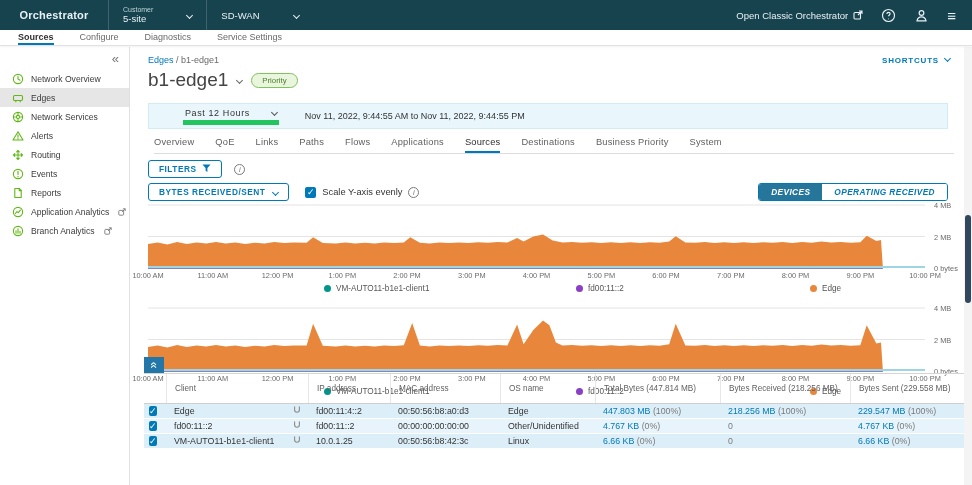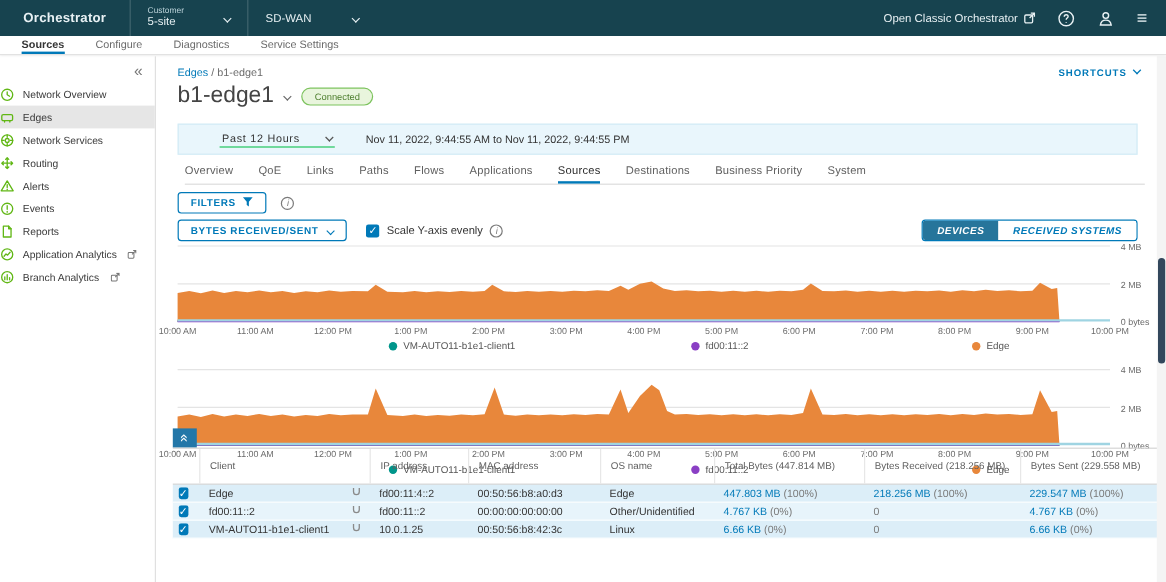--- a/index.html
+++ b/index.html
@@ -23,40 +23,40 @@
 
   
   .nav { position:absolute; top:30px; left:0; width:972px; height:16px; background:#fff; border-bottom:1px solid #e2e2e2; display:flex; align-items:flex-end; padding-left:18px; gap:26px; z-index:4; box-shadow:0 1px 2px rgba(0,0,0,.06); }
   .nav-item { font-size:9px; color:#6a6a6a; padding-bottom:3px; cursor:pointer; }
   .nav-item.active { color:#333; border-bottom:2px solid #0079b8; font-weight:bold; padding-bottom:1px; }
 
   
   .sidebar { position:absolute; top:47px; left:0; width:130px; height:438px; background:#fff; border-right:1px solid #e0e0e0; }
   .collapse { position:absolute; top:4px; right:10px; color:#777; font-size:13px; cursor:pointer; }
   .side-list { margin-top:22px; }
-  .side-item { display:flex; align-items:center; gap:7px; height:19px; font-size:8.6px; color:#3a3a3a; cursor:pointer; }
+  .side-item { display:flex; align-items:center; gap:7px; height:19px; padding-left:12px; font-size:8.6px; color:#3a3a3a; cursor:pointer; }
   .side-item.active { background:#e6e6e6; }
   .side-icon { width:12px; height:12px; flex:0 0 12px; }
   .side-icon svg { width:12px; height:12px; stroke:#61b715; fill:none; stroke-width:1.1; stroke-linecap:round; stroke-linejoin:round; }
   .ext { width:8px; height:8px; margin-left:2px; }
   .ext svg { width:8px; height:8px; stroke:#777; fill:none; stroke-width:1.1; }
 
   
   .main { position:absolute; top:47px; left:131px; width:833px; height:438px; background:#fff; }
   .breadcrumb { position:absolute; top:8px; left:17px; font-size:9px; }
   .breadcrumb .bc-link { color:#0079b8; cursor:pointer; }
   .breadcrumb .bc-sep, .breadcrumb .bc-cur { color:#6a6a6a; }
   .shortcuts { position:absolute; top:9px; right:14px; font-size:8px; font-weight:bold; letter-spacing:.8px; color:#0079b8; cursor:pointer;padding-left:48px; }
   .title-row { position:absolute; top:22px; left:17px; display:flex; align-items:center; gap:9px; }
   .edge-title { font-size:19px; font-weight:normal; color:#444; }
   .title-row .chev { color:#666; margin-left:0; }
   .pill { font-size:7.8px; color:#4c7d2c; background:#e9f5dd; border:1px solid #7dc35e; border-radius:9px; padding:2px 10px; }
 
   .timebar { position:absolute; top:56px; left:17px; width:800px; height:26px; background:#e9f6fc; border:1px solid #d3ebf6; display:flex; align-items:center; font-size:9px; color:#333; }
-  .preset { margin-left:34px; letter-spacing:.6px; border-bottom:1px solid #22c55e; padding:0 2px 2px 2px; display:flex; align-items:center; cursor:pointer; }
+  .preset { margin-left:34px; letter-spacing:.6px; border-bottom:5px solid #22c55e; padding:0 2px 2px 2px; display:flex; align-items:center; cursor:pointer; }
   .preset .chev { margin-left:22px; color:#555; }
   .range-text { margin-left:26px; }
 
   .tabs { position:absolute; top:90px; left:23px; width:800px; display:flex; gap:21px; border-bottom:1px solid #dcdcdc; height:17px; }
   .tab { font-size:9.3px; color:#606060; letter-spacing:.2px; padding-bottom:4px; cursor:pointer; white-space:nowrap; }
   .tab.active { color:#2d2d2d; border-bottom:2px solid #0079b8; padding-bottom:2px; }
 
   .filters-row { position:absolute; top:113px; left:17px; display:flex; align-items:center; gap:12px; }
   .btn-outline { display:flex; align-items:center; gap:6px; height:18px; padding:0 10px; border:1px solid #0079b8; border-radius:3px; background:#fff; color:#0079b8; font-size:8.3px; font-weight:bold; letter-spacing:.5px; cursor:pointer; font-family:"Liberation Sans",sans-serif; }
   .funnel svg { width:9px; height:9px; fill:#0079b8; }
@@ -173,30 +173,30 @@
         <div class="side-item">
           <span class="side-icon"><svg viewBox="0 0 12 12">
               <circle cx="6" cy="6" r="4.6"></circle>
               <circle cx="6" cy="6" r="1.6"></circle>
               <path d="M6 1.4v2M6 8.6v2M1.4 6h2M8.6 6h2"></path>
             </svg></span>
           <span>Network Services</span>
         </div>
         <div class="side-item">
           <span class="side-icon"><svg viewBox="0 0 12 12">
-              <path d="M6 1.5v9M1.5 6h9M6 1.5L4.7 2.8M6 1.5l1.3 1.3M6 10.5L4.7 9.2M6 10.5l1.3-1.3M1.5 6l1.3-1.3M1.5 6l1.3 1.3M10.5 6L9.2 4.7M10.5 6L9.2 7.3"></path>
-            </svg></span>
-          <span>Routing</span>
-        </div>
-        <div class="side-item">
-          <span class="side-icon"><svg viewBox="0 0 12 12">
               <path d="M6 1.8L11 10H1z"></path>
               <path d="M6 4.8v2.4M6 8.6v.5"></path>
             </svg></span>
           <span>Alerts</span>
+        </div>
+        <div class="side-item">
+          <span class="side-icon"><svg viewBox="0 0 12 12">
+              <path d="M6 1.5v9M1.5 6h9M6 1.5L4.7 2.8M6 1.5l1.3 1.3M6 10.5L4.7 9.2M6 10.5l1.3-1.3M1.5 6l1.3-1.3M1.5 6l1.3 1.3M10.5 6L9.2 4.7M10.5 6L9.2 7.3"></path>
+            </svg></span>
+          <span>Routing</span>
         </div>
         <div class="side-item">
           <span class="side-icon"><svg viewBox="0 0 12 12">
               <circle cx="6" cy="6" r="4.6"></circle>
               <path d="M6 3.4v3M6 8.2v.6"></path>
             </svg></span>
           <span>Events</span>
         </div>
         <div class="side-item">
           <span class="side-icon"><svg viewBox="0 0 12 12">
@@ -236,21 +236,21 @@
       <span class="bc-sep">/</span>
       <span class="bc-cur">b1-edge1</span>
     </div>
     <div class="shortcuts">
       <span>SHORTCUTS</span><span class="chev"></span>
     </div>
 
     <div class="title-row">
       <h1 class="edge-title">b1-edge1</h1>
       <span class="chev"></span>
-      <span class="pill">Connected</span>
+      <span class="pill">Priority</span>
     </div>
 
     <div class="timebar">
       <span class="preset">
         <span>Past 12 Hours</span>
           <span class="chev"></span>
       </span>
       <span class="range-text">Nov 11, 2022, 9:44:55 AM to Nov 11, 2022, 9:44:55 PM</span>
     </div>
 
@@ -284,21 +284,21 @@
         <span>BYTES RECEIVED/SENT</span>
           <span class="chev" style="margin-left:2px;"></span>
       </button>
       <span class="cb-wrap">
         <span class="checkbox">✓</span>
         <span class="cb-label">Scale Y-axis evenly</span>
         <span class="info">i</span>
       </span>
       <div class="toggle-group" id="view-toggle">
           <div class="toggle-opt selected">DEVICES</div>
-          <div class="toggle-opt">RECEIVED SYSTEMS</div>
+          <div class="toggle-opt">OPERATING RECEIVED</div>
         </div>
     </div>
 
     <section class="chart" id="chart-0" style="top:158px; height:92px;">
       <div class="plot"><svg width="777" height="63" style="overflow:visible">
             <line x1="0" x2="777" y1="0" y2="0" stroke="#e4e4e4" stroke-width="1"></line>
             <line x1="0" x2="777" y1="31.5" y2="31.5" stroke="#e4e4e4" stroke-width="1"></line>
             <path d="M0.0,39.1L9.7,37.5L19.4,39.4L29.1,37.0L38.8,39.1L48.6,37.5L58.3,38.6L68.0,37.0L77.7,38.6L87.4,37.5L97.1,39.1L106.8,37.8L116.6,38.6L126.3,37.0L136.0,38.1L145.7,37.5L158.6,37.8L165.1,32.3L174.8,38.1L187.8,38.6L197.5,37.5L207.2,38.6L216.9,37.8L226.6,38.4L236.3,37.5L246.1,38.1L255.8,37.5L262.2,32.3L271.9,37.8L281.7,38.4L291.4,37.5L301.1,38.1L310.8,37.5L320.5,38.1L330.2,37.2L339.9,37.8L349.7,36.9L359.4,37.5L369.1,33.1L375.6,36.5L385.3,31.5L395.0,29.6L404.7,35.4L414.4,37.5L424.1,36.9L433.8,37.8L443.5,37.2L453.3,38.1L463.0,37.2L472.7,38.1L482.4,37.3L492.1,38.1L501.8,37.2L511.5,37.8L521.2,36.5L527.7,31.2L537.4,37.5L547.1,37.8L556.9,37.0L566.6,38.1L576.3,37.3L586.0,38.1L595.7,37.2L605.4,38.1L615.1,37.2L624.8,37.8L634.6,37.0L644.3,38.1L654.0,36.9L663.7,37.8L673.4,36.5L683.1,37.5L692.8,36.9L702.5,37.8L712.3,37.2L718.7,30.7L728.4,35.9L733.0,35.0L734.9,63.0L734.9,63L0.0,63Z" fill="#e8873b" stroke="none"></path>
             <path d="M0.0,62.7L734.9,62.7" fill="none" stroke="#00968b" stroke-width="1.4"></path>
             <path d="M0.0,62.8L734.9,62.8" fill="none" stroke="#8a3fc4" stroke-width="1.4"></path>

